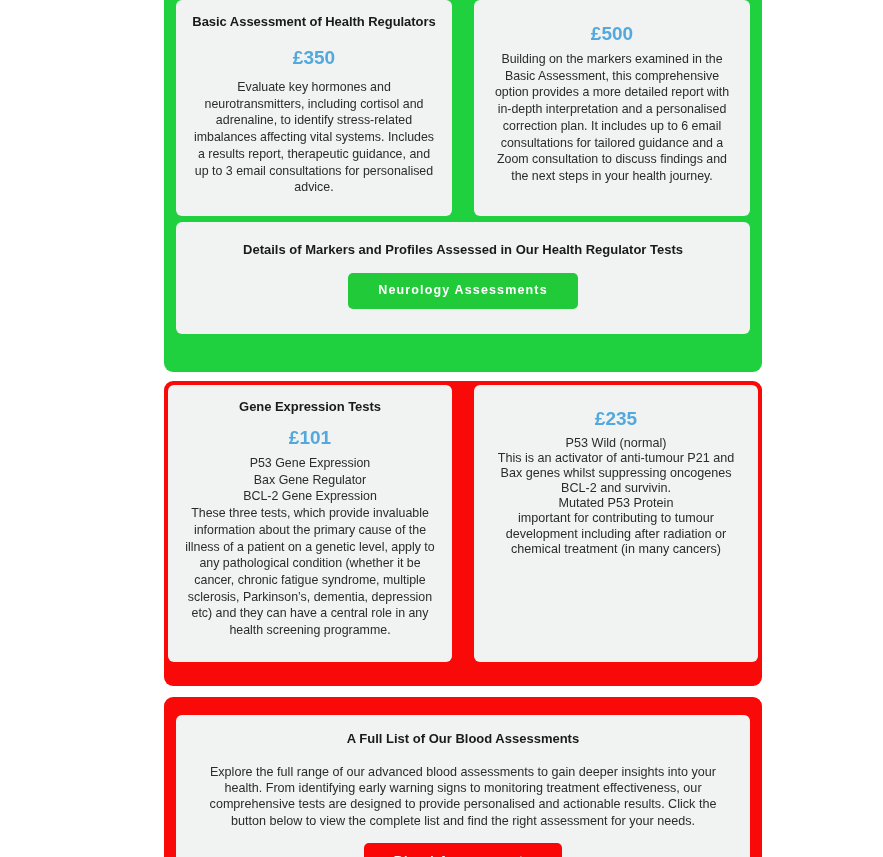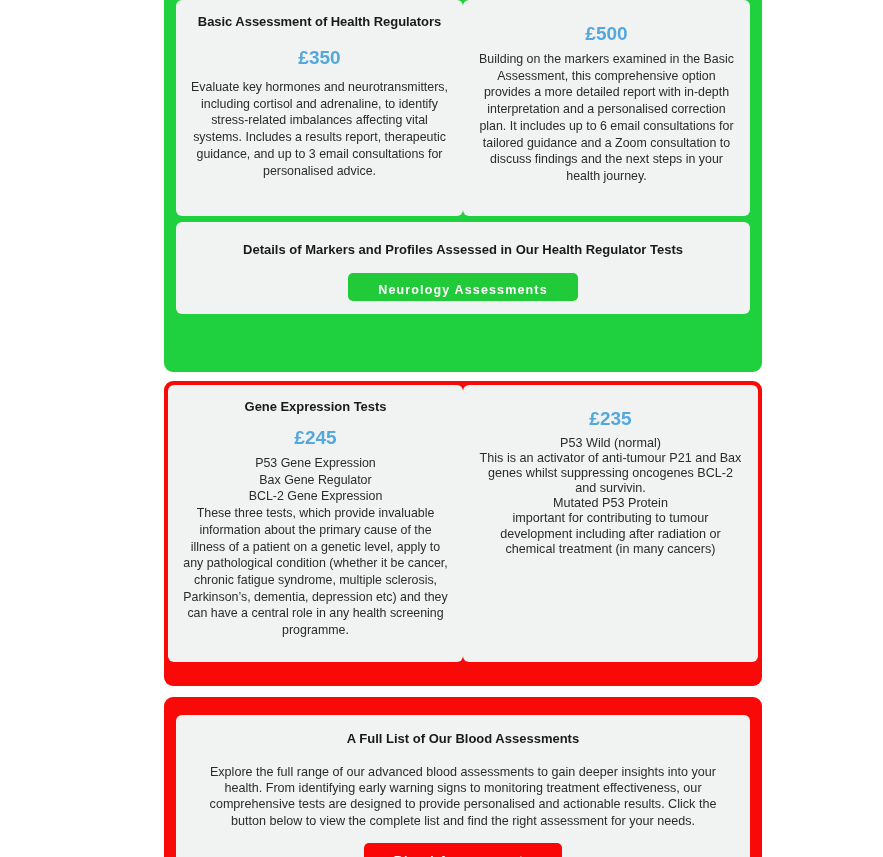--- a/index.html
+++ b/index.html
@@ -47,39 +47,39 @@
   }
 
   
   .card {
     background: #f1f2f2;
     border-radius: 6px;
     box-sizing: border-box;
   }
   .cards-row {
     display: flex;
-    gap: 0;
+    gap: 22px;
   }
   .cards-row .card {
     flex: 1 1 0;
     min-width: 0;
     padding: 12px 14px 14px 14px;
     text-align: center;
   }
   .card--green-left  { height: 216px; }
   .card--green-right { height: 216px; }
   .card--red-left    { height: 277px; }
   .card--red-right   { height: 277px; }
 
   .wide-card {
     margin-top: 6px;
     padding: 18px 20px 20px 20px;
     text-align: center;
   }
-  .wide-card--markers { height: 92px; }
+  .wide-card--markers { height: 112px; }
   .wide-card--blood   { height: 160px; padding-top: 14px; }
 
   
   .card-title {
     margin: 0;
     font-size: 13px;
     font-weight: bold;
     color: #1a1a1a;
     line-height: 19px;
     letter-spacing: -0.05px;
@@ -129,21 +129,21 @@
     font-family: "Liberation Sans", sans-serif;
     font-weight: bold;
     font-size: 12.5px;
     letter-spacing: 1.15px;
     cursor: pointer;
     text-align: center;
     line-height: 1;
   }
   .btn--neurology {
     margin-top: 14px;
-    padding: 11px 30px 4px 30px;
+    padding: 11px 30px 12px 30px;
     background: #21ca38;
     min-width: 176px;
   }
   .btn--blood {
     margin-top: 14px;
     padding: 12px 30px 13px 30px;
     background: #fa0606;
     min-width: 120px;
   }
 </style>
@@ -174,21 +174,21 @@
       <button class="btn btn--neurology">Neurology Assessments</button>
     </article>
 
   </section>
 
   <section class="panel panel--red">
     <div class="cards-row">
 
       <article class="card card--red-left">
         <h3 class="card-title">Gene Expression Tests</h3>
-        <div class="price price--tight">£245</div>
+        <div class="price price--tight">£101</div>
         <div class="card-body">
           <p>P53 Gene Expression</p>
           <p>Bax Gene Regulator</p>
           <p>BCL-2 Gene Expression</p>
           <p>These three tests, which provide invaluable information about the primary cause of the illness of a patient on a genetic level, apply to any pathological condition (whether it be cancer, chronic fatigue syndrome, multiple sclerosis, Parkinson’s, dementia, depression etc) and they can have a central role in any health screening programme.</p>
         </div>
       </article>
 
       <article class="card card--red-right">
         <div class="price price--tight">£235</div>

